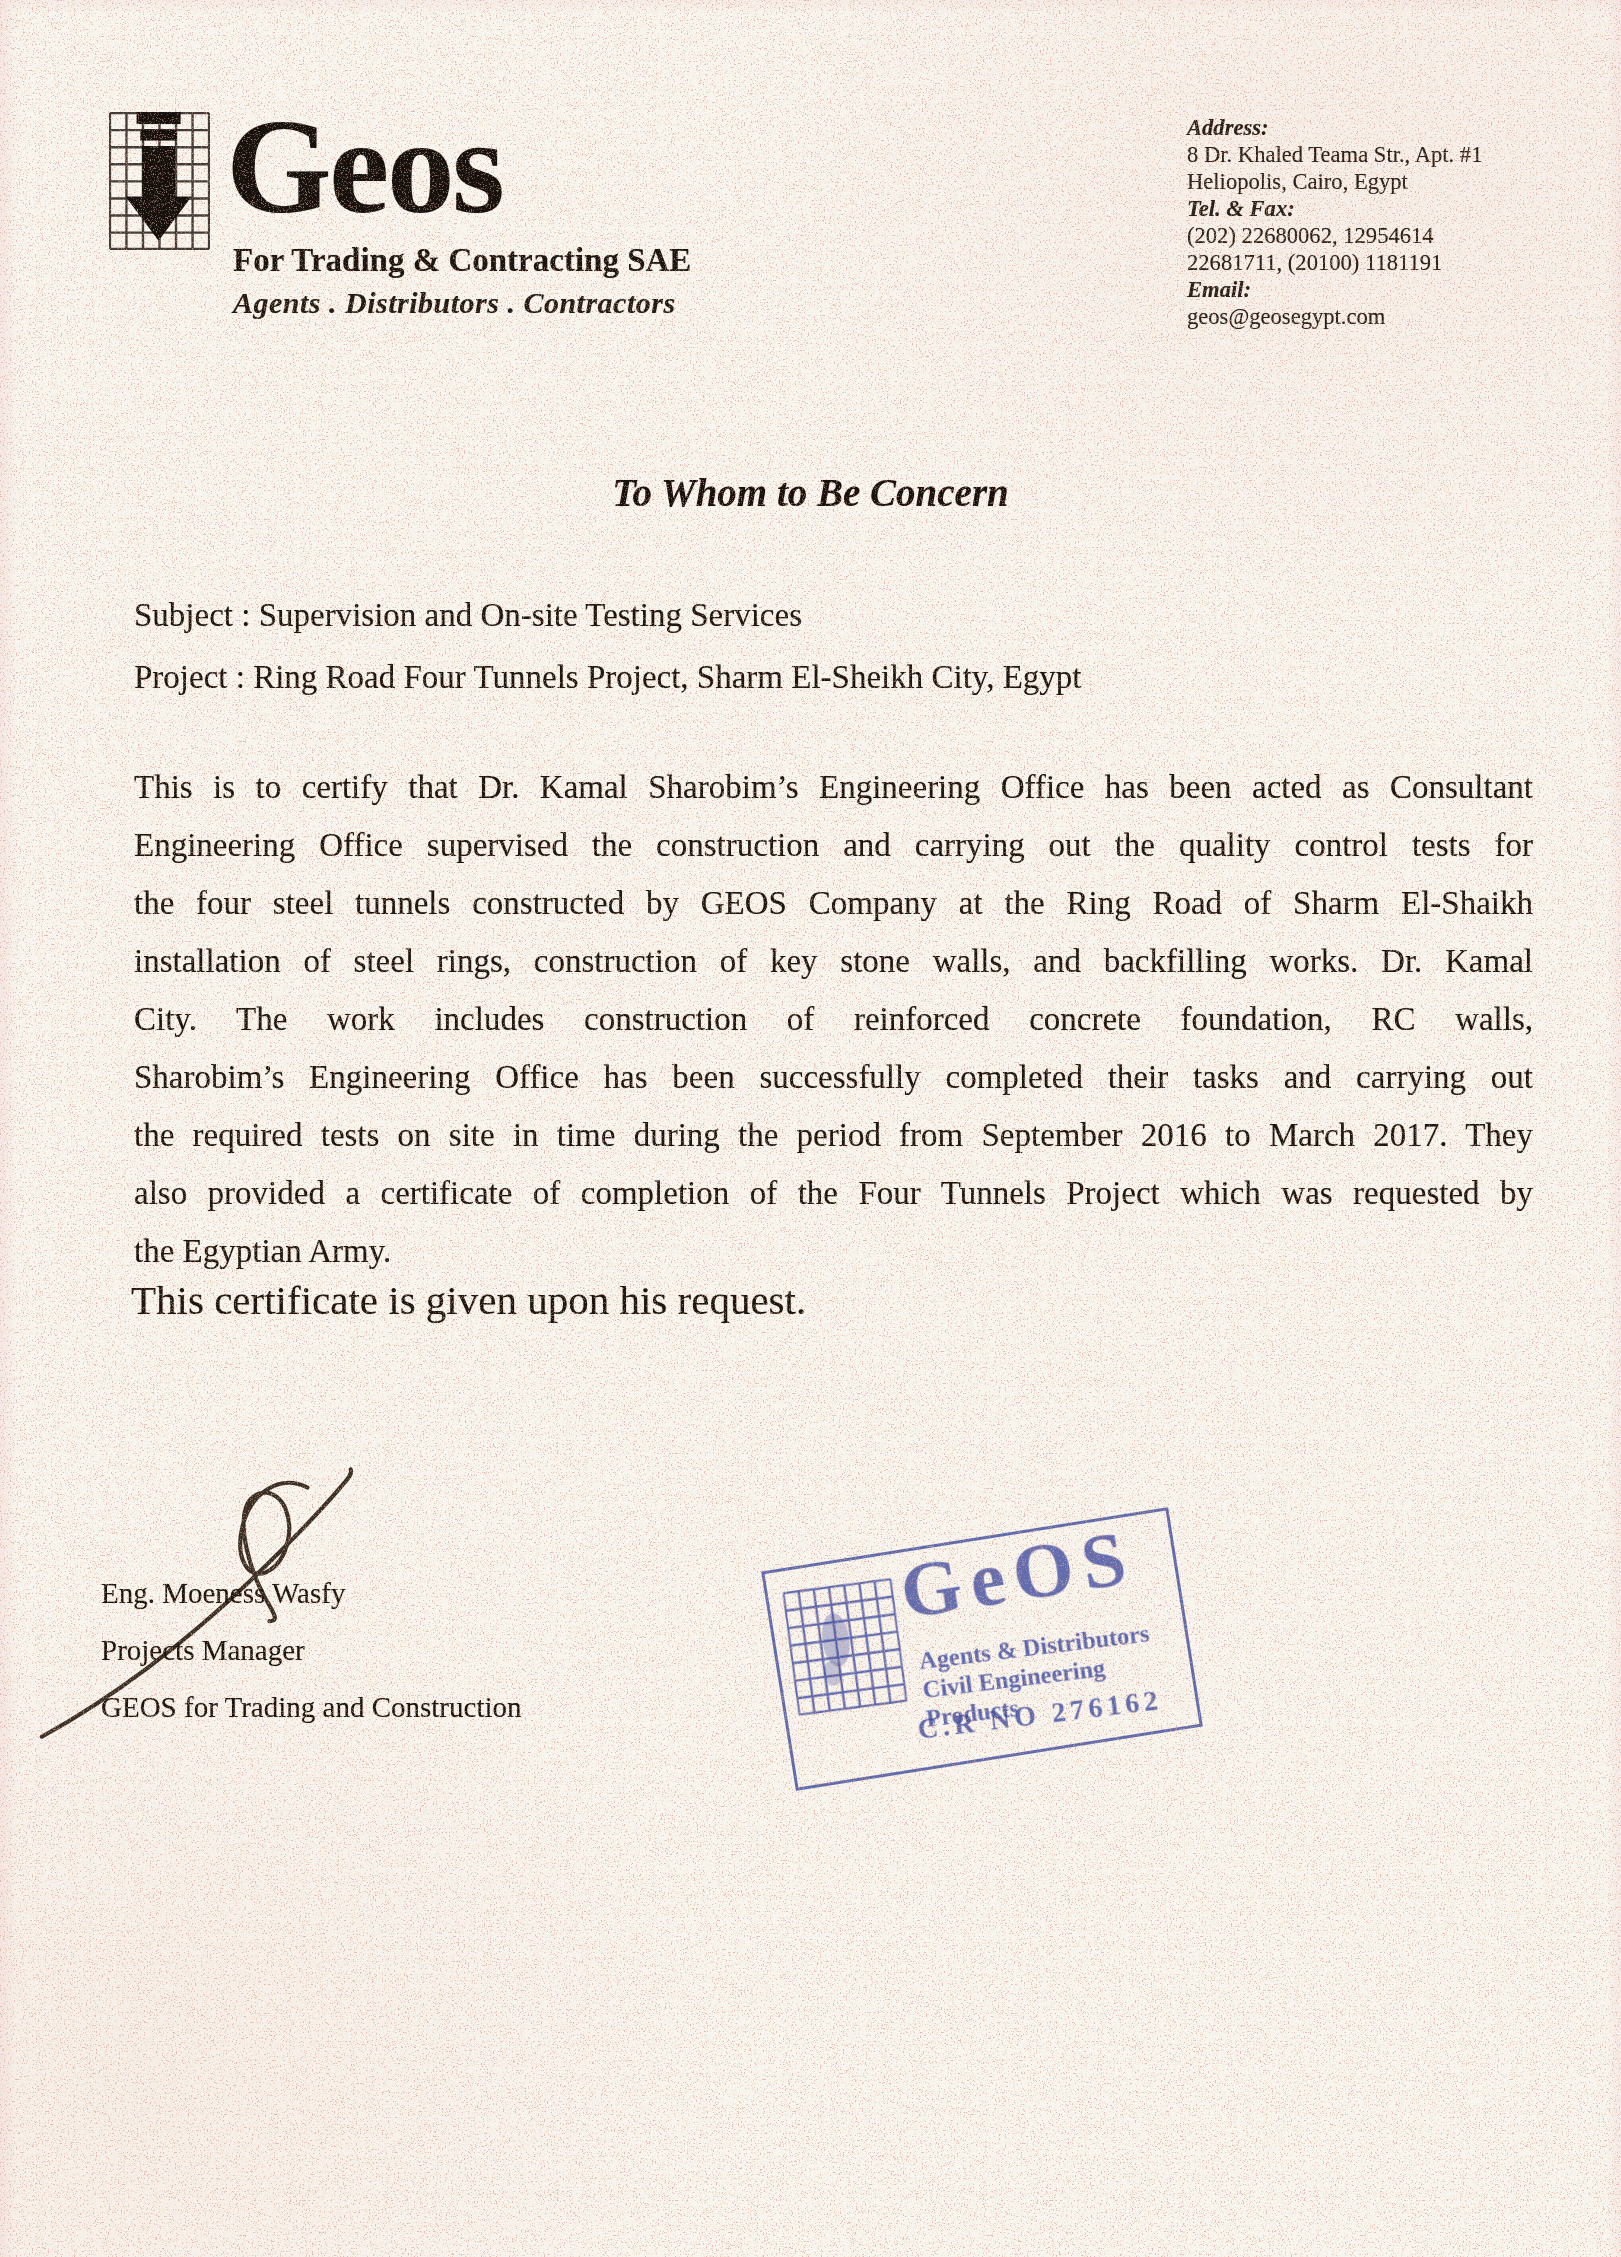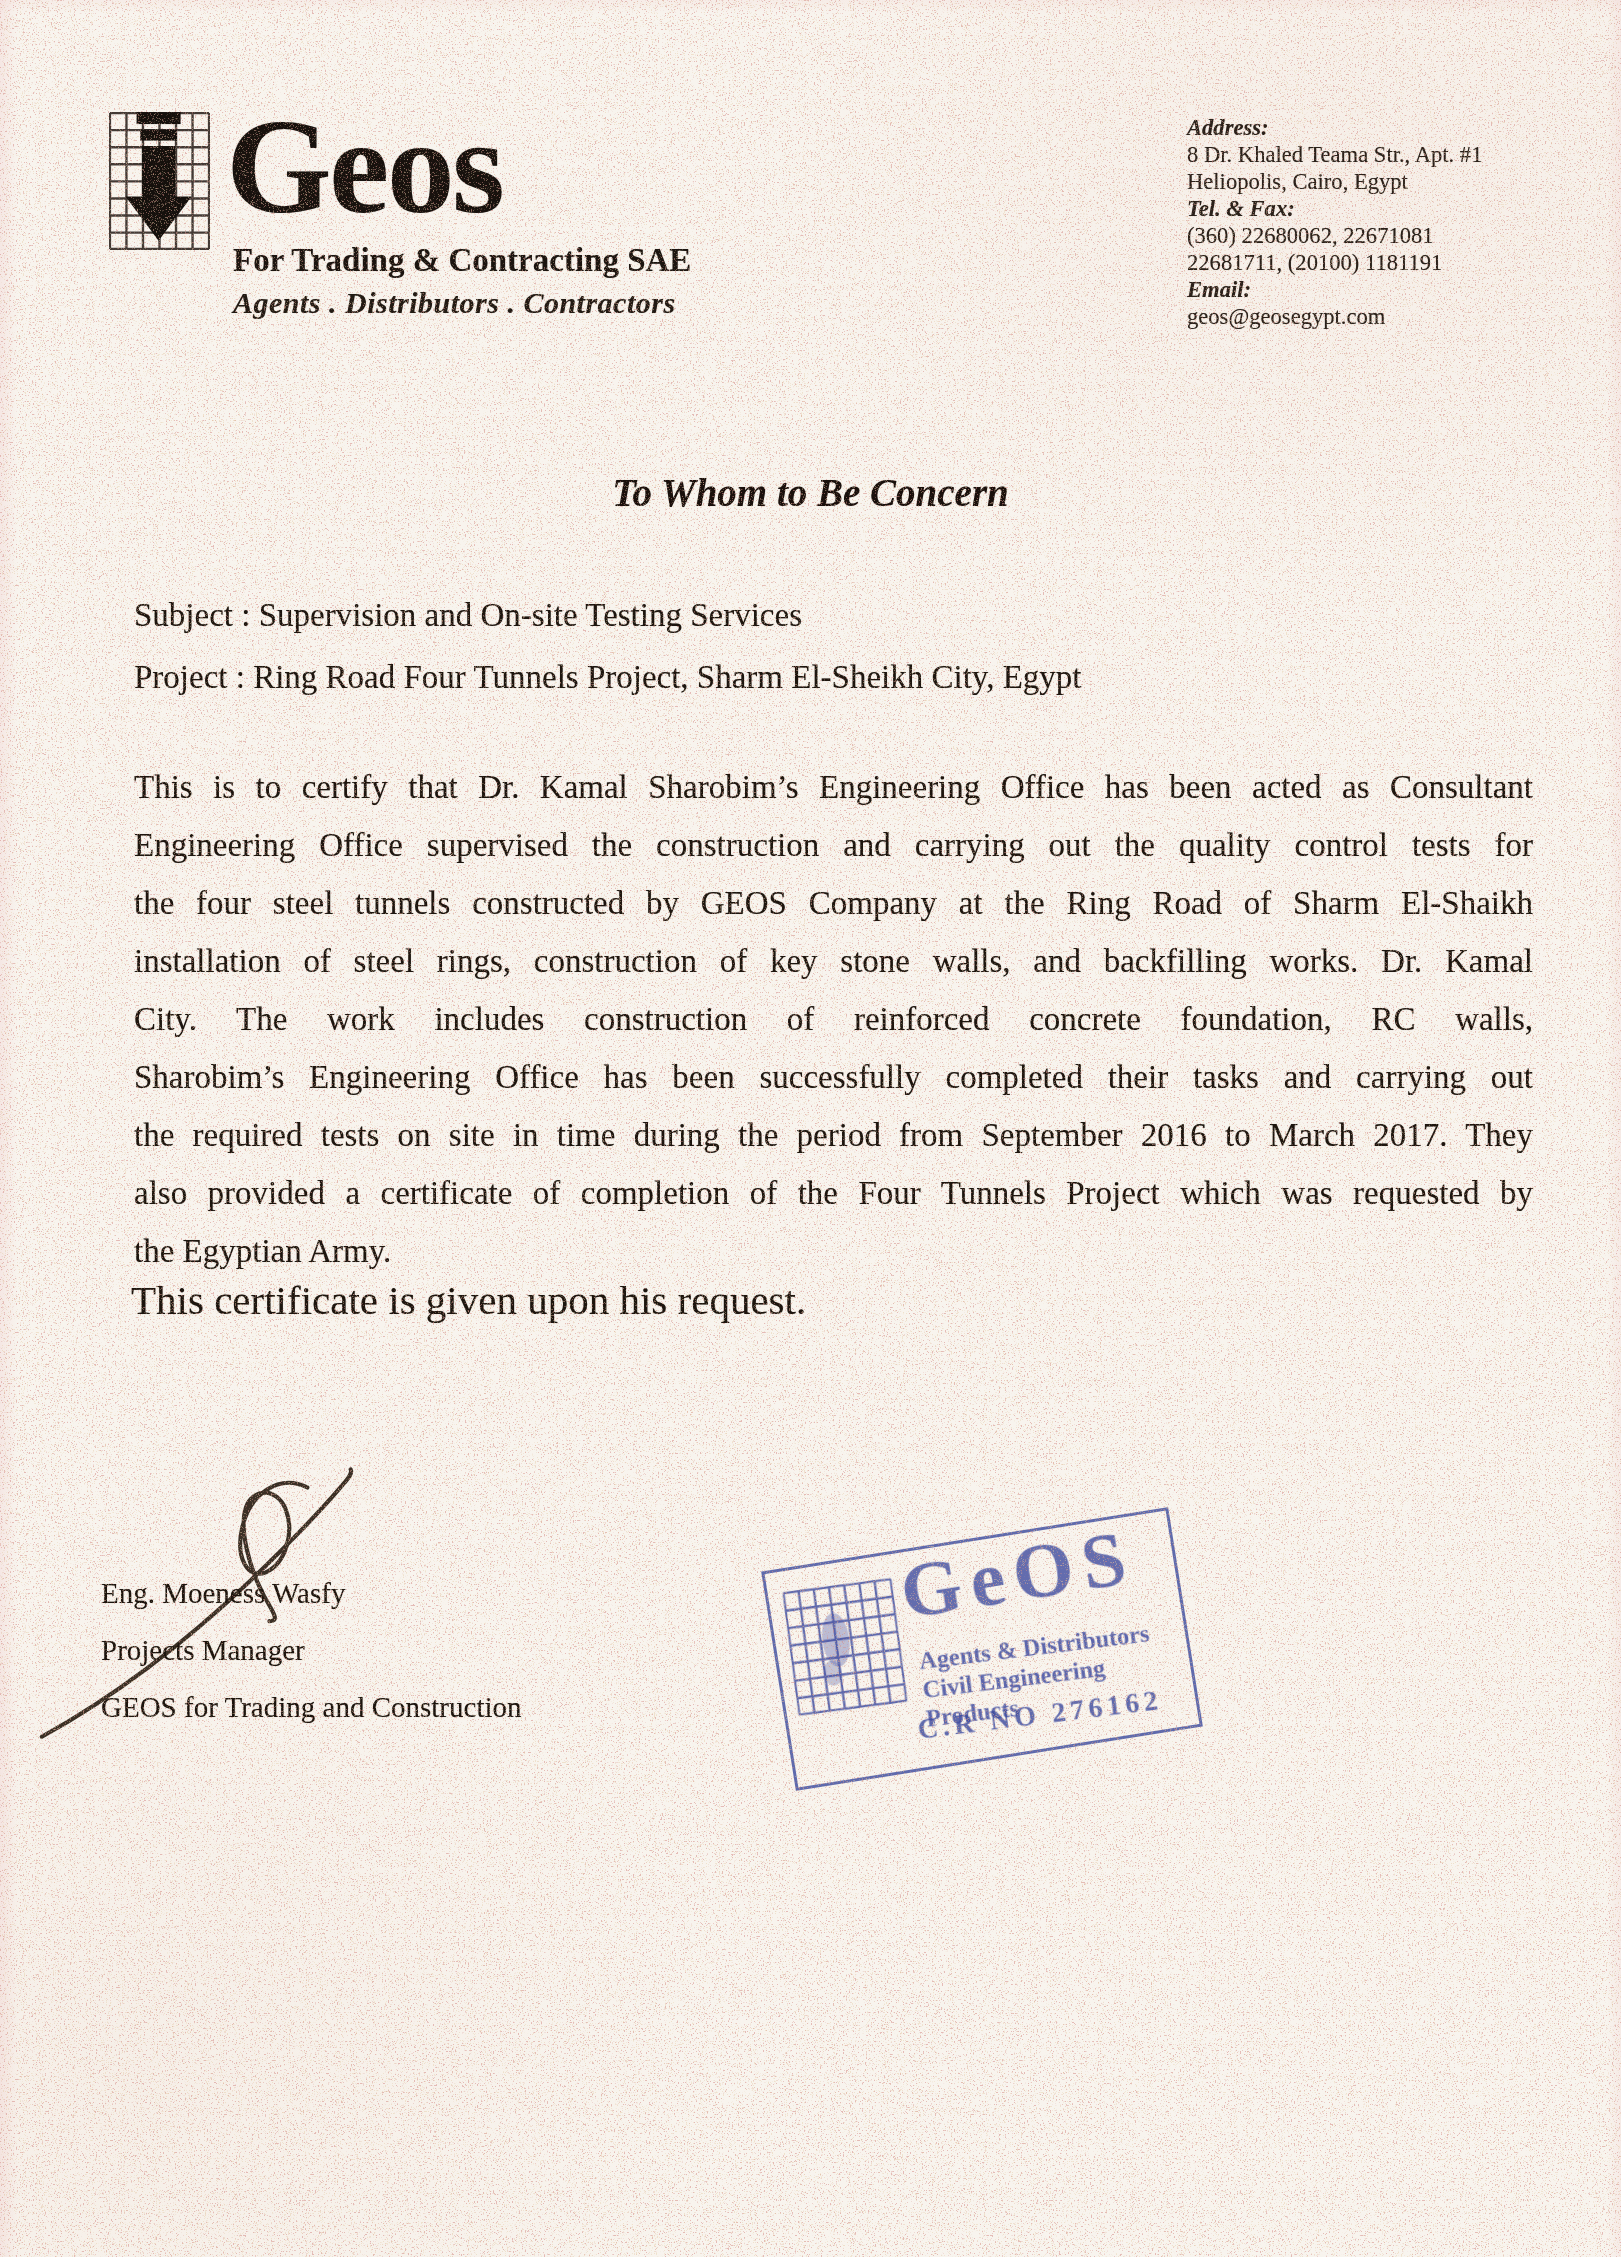--- a/index.html
+++ b/index.html
@@ -74,21 +74,21 @@
   </svg>
   <div class="brand soft">Geos</div>
   <div class="tagline1 soft">For Trading &amp; Contracting SAE</div>
   <div class="tagline2 soft">Agents . Distributors . Contractors</div>
 
   <div class="contact">
     <div class="lbl soft">Address:</div>
     <div class="soft">8 Dr. Khaled Teama Str., Apt. #1</div>
     <div class="soft">Heliopolis, Cairo, Egypt</div>
     <div class="lbl soft">Tel. &amp; Fax:</div>
-    <div class="soft">(360) 22680062, 22671081</div>
+    <div class="soft">(202) 22680062, 12954614</div>
     <div class="soft">22681711, (20100) 1181191</div>
     <div class="lbl soft">Email:</div>
     <div class="soft">geos@geosegypt.com</div>
   </div>
 
   <div class="title soft">To Whom to Be Concern</div>
 
   <div class="subj">
     <div><span class="soft">Subject :</span> <span class="soft">Supervision and On-site Testing Services</span></div>
     <div><span class="soft">Project :</span> <span class="soft">Ring Road Four Tunnels Project, Sharm El-Sheikh City, Egypt</span></div>

